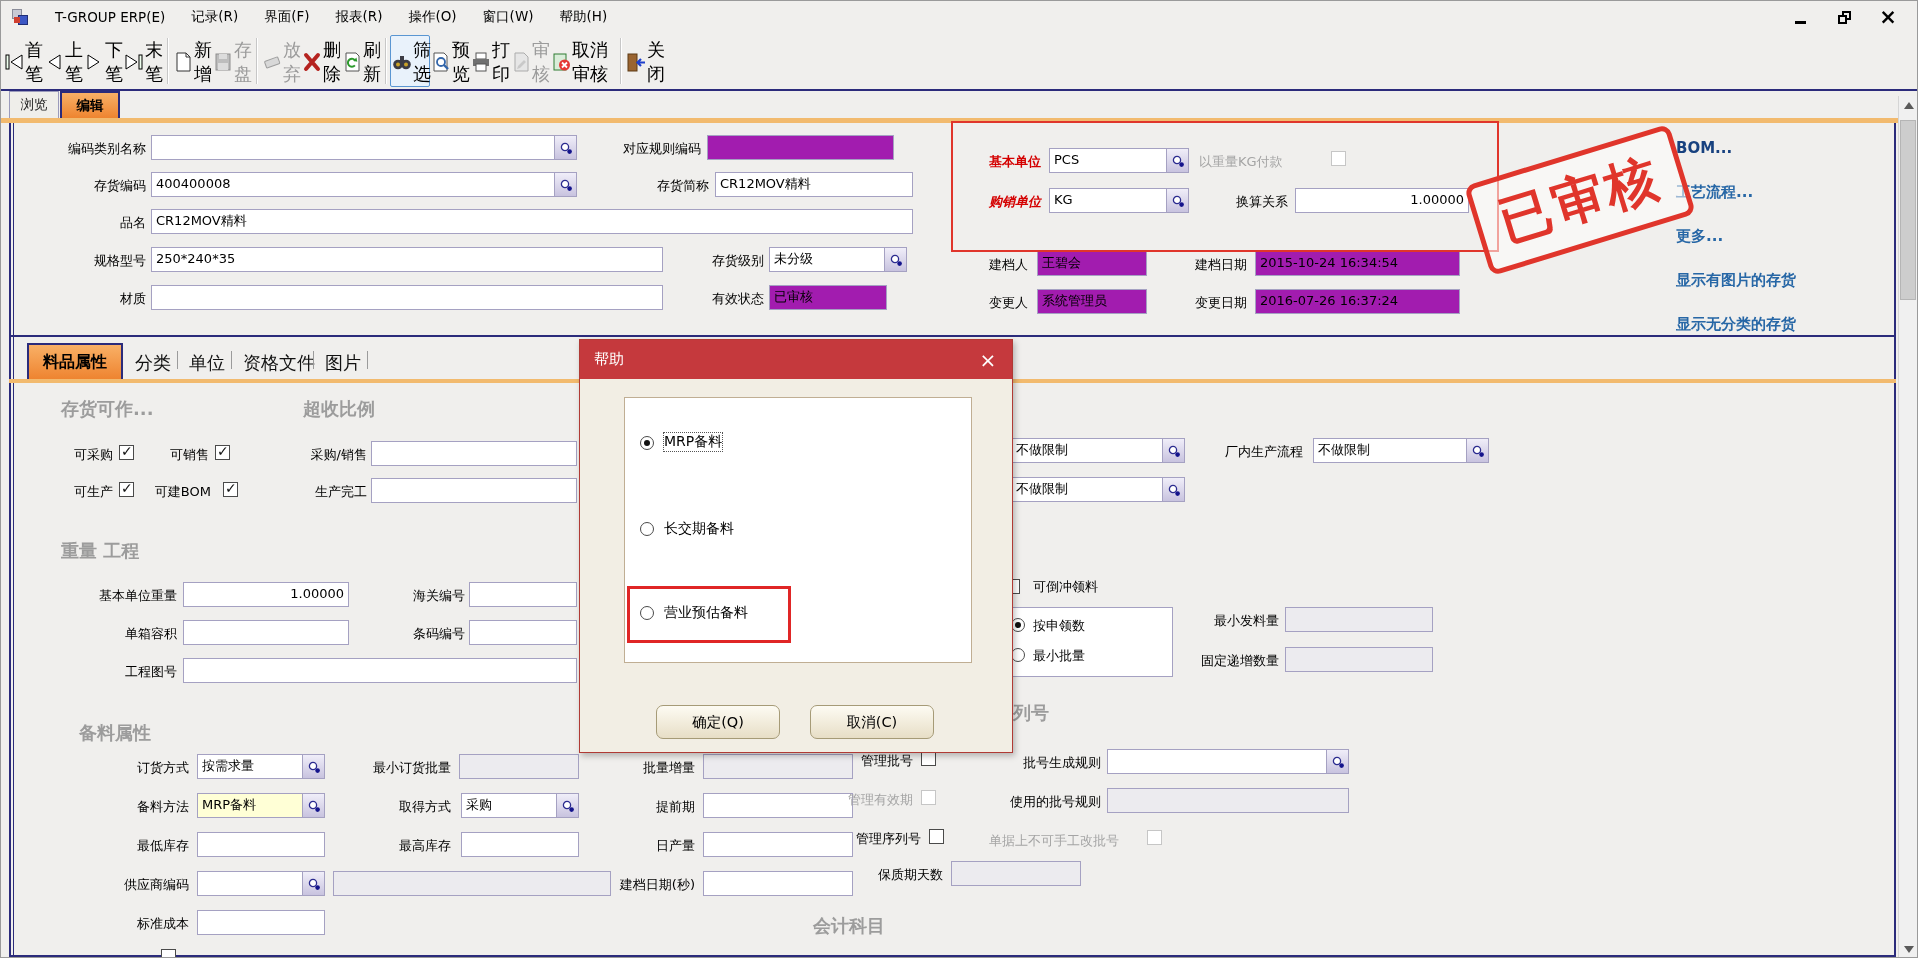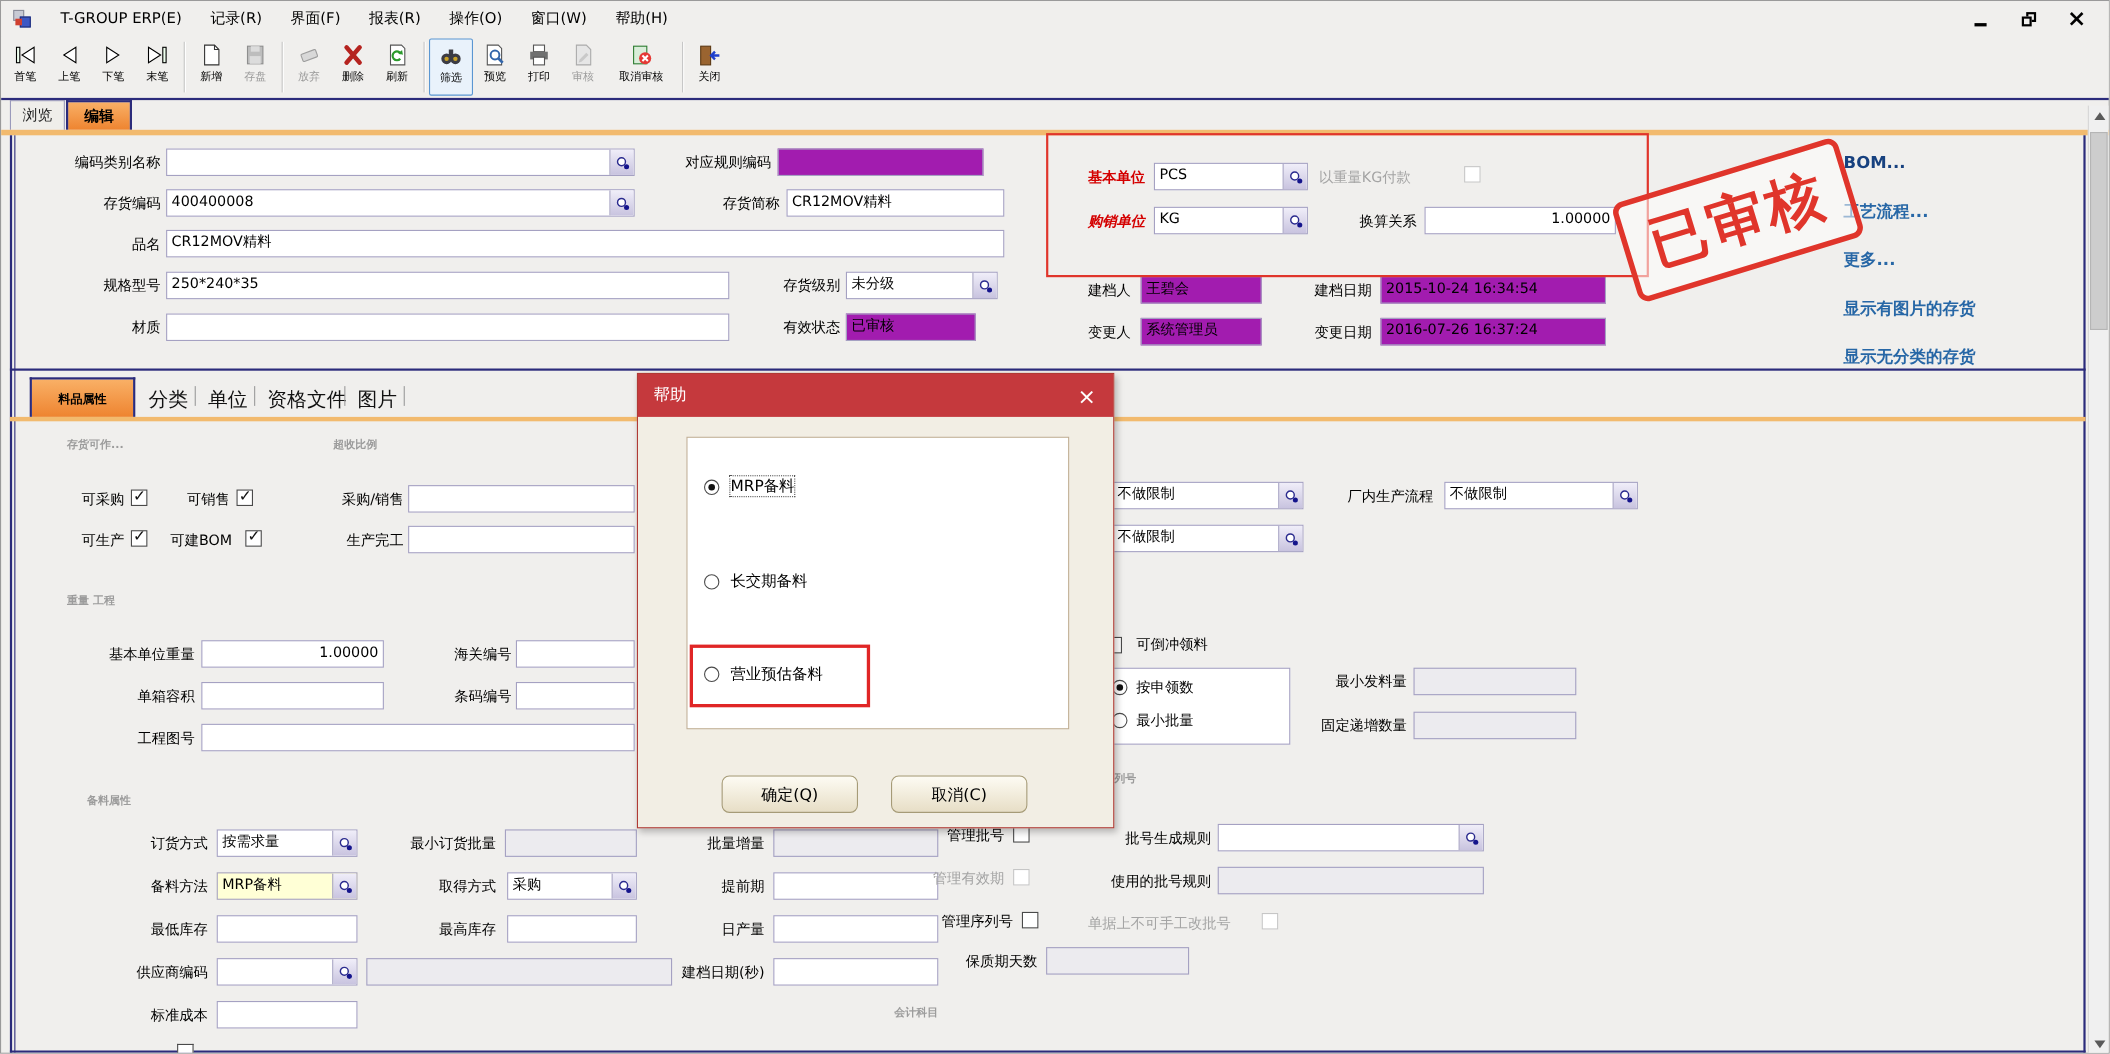--- a/index.html
+++ b/index.html
@@ -18,21 +18,21 @@
   .winbtn { width:22px; height:22px; display:flex; align-items:center; justify-content:center; color:#000; }
   .min-glyph { width:11px; height:3px; background:#000; margin-top:10px; }
   .restore-glyph { position:relative; width:13px; height:13px; }
   .restore-glyph i { position:absolute; display:block; width:9px; height:9px; border:2px solid #000; background:#F0EFED; }
   .restore-glyph i.b1 { right:0; top:0; }
   .restore-glyph i.b2 { left:0; bottom:0; }
   .close-glyph { font-size:21px; font-weight:bold; line-height:18px; }
 
   
   #toolbar { position:absolute; left:0; top:32px; width:1918px; height:56px; background:#F0EFED; display:flex; align-items:flex-start; padding:2px 0 0 2px; }
-  .tbtn { width:40px; height:52px; display:flex; flex-direction:column; align-items:center; justify-content:flex-start; font-size:10px; color:#000; padding-top:2px; }
+  .tbtn { width:40px; height:52px; display:flex; align-items:center; justify-content:flex-start; font-size:18px; color:#000; padding-top:2px; }
   .tbtn.wide { width:66px; }
   .tbtn .ticon { width:24px; height:26px; display:flex; align-items:center; justify-content:center; }
   .tbtn.disabled { color:#9B9B9B; }
   .tbtn.selected { border:1px solid #5A96D2; background:#E9F2FB; border-radius:2px; }
   .tsep { width:1px; height:46px; background:#C7C7C7; margin:3px 4px 0 4px; box-shadow:1px 0 0 #fff; }
   .navline { position:absolute; left:0; top:88px; width:1918px; height:2px; background:#2B2B7B; }
 
   
   .vtab { position:absolute; top:90px; height:27px; font-size:13.5px; display:flex; align-items:center; justify-content:center; }
   #tab-browse { left:8px; width:50px; background:#EFEEE C; background:#EFEEEA; border:1px solid #9A9ABB; border-bottom:none; color:#222; }
@@ -40,31 +40,31 @@
   .orangeband { position:absolute; left:0; top:117px; width:1918px; height:5px; background:#F2BA6E; }
 
   
   .navy-v1 { position:absolute; left:8px; top:122px; width:2px; height:834px; background:#2B2B7B; }
   .navy-v2 { position:absolute; left:12px; top:122px; width:1px; height:834px; background:#2B2B7B; }
   .navy-vr { position:absolute; left:1893px; top:122px; width:2px; height:834px; background:#2B2B7B; }
   .navy-h-mid { position:absolute; left:8px; top:334px; width:1887px; height:2px; background:#2B2B7B; }
   .navy-h-bot { position:absolute; left:8px; top:954px; width:1887px; height:2px; background:#2B2B7B; }
 
   
-  #dtab-active { position:absolute; left:26px; top:342px; width:96px; height:36px; background:linear-gradient(#F9B066,#EE8430); border:2px solid #2B2B7B; border-bottom:none; display:flex; align-items:center; justify-content:center; font-size:11px; font-weight:bold; }
+  #dtab-active { position:absolute; left:26px; top:342px; width:96px; height:36px; background:linear-gradient(#F9B066,#EE8430); border:2px solid #2B2B7B; border-bottom:none; display:flex; align-items:center; justify-content:center; font-size:16px; font-weight:bold; }
   .dtab { position:absolute; top:350px; font-size:18px; color:#111; }
   .dtabsep { position:absolute; top:350px; width:1px; height:18px; background:#9B9B9B; }
   .orangeband2 { position:absolute; left:8px; top:378px; width:1887px; height:4px; background:#F2BA6E; }
 
   
   .lbl { position:absolute; font-size:13px; color:#000; text-align:right; height:25px; line-height:22px; white-space:nowrap; }
   .lbl.left { text-align:left; }
   .lbl.gray { color:#A4A4A4; }
   .lbl.red { color:#D40000; font-weight:bold; }
-  .seclbl { position:absolute; font-size:10px; font-weight:bold; color:#9C9C9C; white-space:nowrap; }
+  .seclbl { position:absolute; font-size:18px; font-weight:bold; color:#9C9C9C; white-space:nowrap; }
   .inp { position:absolute; height:25px; background:#fff; border:1px solid #A5A1C2; font-size:13px; line-height:22px; padding:0 4px; color:#000; white-space:nowrap; overflow:hidden; }
   .inp.gray { background:#ECEBEF; }
   .inp.ro { background:#a21caf; }
   .inp.num { text-align:right; }
   .inp.yellow { background:#FFFFD6; }
   .lookup { position:absolute; right:0; top:0; width:22px; height:23px; background:linear-gradient(#F0EEF9,#C8C3DF); border-left:1px solid #A5A1C2; display:flex; align-items:center; justify-content:center; }
   .cb { position:absolute; width:15px; height:15px; background:#fff; border:1px solid #4A4A4A; }
   .cb.checked::after { content:"✓"; position:absolute; left:1px; top:-3px; font-size:14px; font-weight:bold; color:#111; }
   .cb.dis { border-color:#C6C6C6; }
   .radio { position:absolute; width:14px; height:14px; border:1px solid #4A4A4A; border-radius:50%; background:#fff; }

